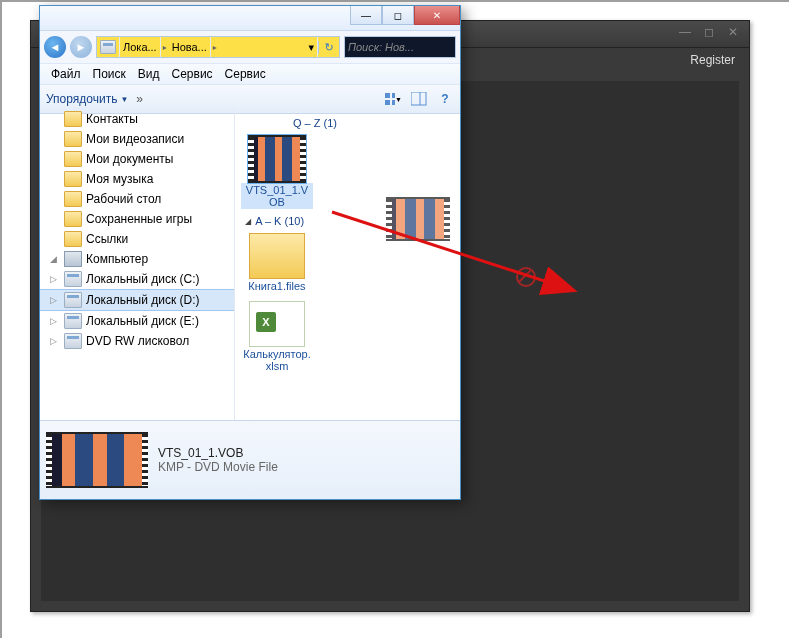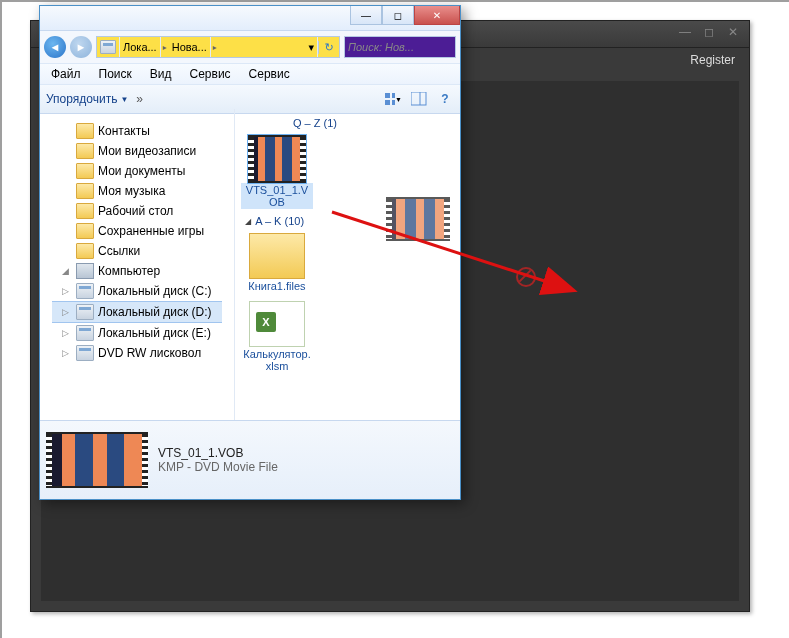--- a/index.html
+++ b/index.html
@@ -17,32 +17,32 @@
 .winbtns{position:absolute;right:0;top:0;display:flex}
 .winbtn{width:30px;height:18px;display:flex;align-items:center;justify-content:center;border:1px solid #aac3e0;border-top:none;font-size:10px;font-family:Arial;background:linear-gradient(#f3f7fd,#d8e6f8)}
 .winbtn.close{background:linear-gradient(#e98f8c,#c9514e);color:#fff;border-color:#b44;width:44px}
 .navrow{height:28px;display:flex;align-items:center;gap:4px;padding:2px 4px;background:#f3f7fd;border-bottom:1px solid #dce8f7}
 .navbtn{width:22px;height:22px;border-radius:50%;background:radial-gradient(circle at 40% 35%,#6db7f0,#2a74c9);display:flex;align-items:center;justify-content:center;color:#fff;font-size:11px}
 .navbtn.fwd{background:radial-gradient(circle at 40% 35%,#bfd7ef,#8eb4dc)}
 .addr{flex:1;height:20px;border:1px solid #b5c9e3;background:#fde047;display:flex;align-items:center;font-size:11px;overflow:hidden}
 .addr .seg{padding:0 3px;border-right:1px solid #e3ecf7;height:100%;display:flex;align-items:center;white-space:nowrap}
 .addr .tri{font-size:8px;color:#666;padding:0 2px}
 .addr .refresh{width:20px;display:flex;align-items:center;justify-content:center;color:#2a74c9;border-left:1px solid #b5c9e3}
-.search{width:104px;height:20px;border:1px solid #b5c9e3;background:#4c1d95;display:flex;align-items:center;padding:0 3px;color:#888;font-style:italic;font-size:11px;overflow:hidden}
-.menurow{height:20px;display:flex;align-items:center;gap:8px;padding:0 6px;background:linear-gradient(#f7fbff,#ecf3fd);border-bottom:1px solid #dce8f7;font-size:12px}
+.search{width:104px;height:20px;border:1px solid #b5c9e3;background:#0f172a;display:flex;align-items:center;padding:0 3px;color:#888;font-style:italic;font-size:11px;overflow:hidden}
+.menurow{height:20px;display:flex;align-items:center;gap:2px;padding:0 6px;background:linear-gradient(#f7fbff,#ecf3fd);border-bottom:1px solid #dce8f7;font-size:12px}
 .menurow span{padding:1px 5px}
 .tool{height:28px;display:flex;align-items:center;padding:0 6px;background:linear-gradient(#f5f9fe,#e4eef9);border-bottom:1px solid #c7d8ef;position:relative}
 .tool .org{color:#15428b;display:flex;align-items:center;gap:3px}
 .tool .tri{font-size:8px}
 .tool .chev{margin-left:8px;color:#555}
 .tool .right{position:absolute;right:6px;display:flex;gap:8px;align-items:center}
 .viewbtn,.helpbtn{width:18px;height:18px;display:flex;align-items:center;justify-content:center}
 .body{position:absolute;top:103px;left:0;right:0;bottom:66px;display:flex}
 .tree{width:194px;border-right:1px solid #e0e9f5;overflow:hidden;position:relative}
-.tree ul{list-style:none;margin:12px;padding:0}
+.tree ul{list-style:none;margin:0;padding:0}
 .tree li{display:flex;align-items:center;height:20px;padding-left:24px;font-size:12px;white-space:nowrap;gap:4px}
 .tree li .ic{width:16px;height:14px;display:inline-block;flex-shrink:0}
 .tree li.comp{}
 .tree li.drv{padding-left:24px}
 .tree li.sel{background:#d6e7f9;border:1px solid #a1c5ef;border-left:none;border-right:none}
 .tree .exp{width:10px;display:inline-block;color:#888;font-size:9px;margin-left:-14px}
 .ic-folder{background:linear-gradient(#fde9a8,#f3ca55);border:1px solid #d9a93d;border-radius:1px}
 .ic-comp{background:linear-gradient(#e0e7ee,#b8c5d4);border:1px solid #8a9bb0}
 .ic-drive{background:linear-gradient(#eef2f6,#c8d3e0);border:1px solid #9caec2;border-radius:1px;position:relative}
 .ic-drive::after{content:"";position:absolute;left:2px;right:2px;top:2px;height:3px;background:#7fa8d4}

